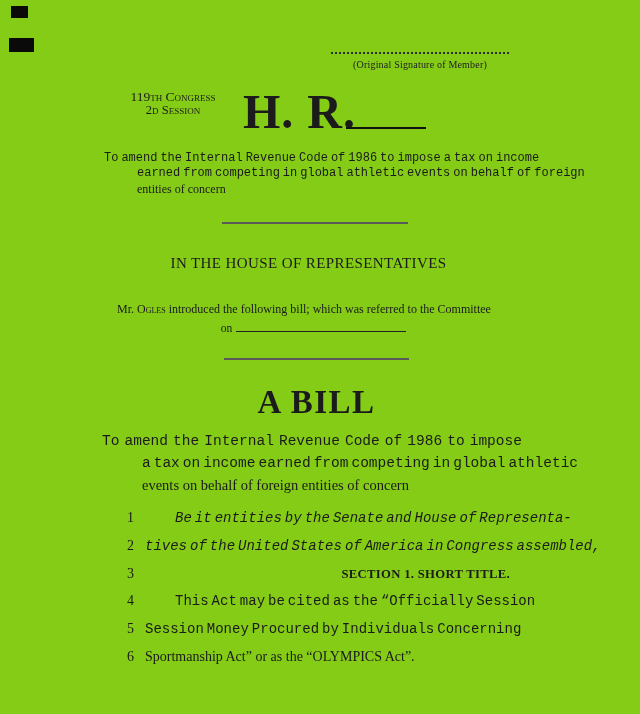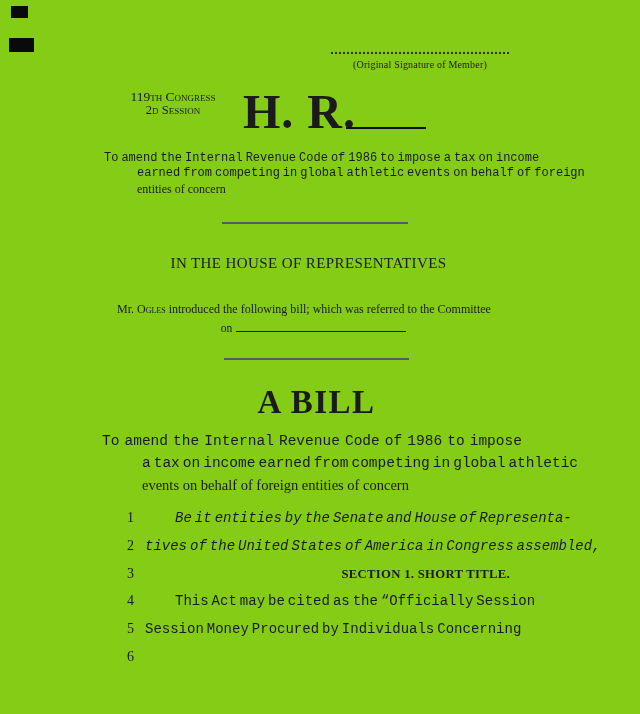--- a/index.html
+++ b/index.html
@@ -221,16 +221,17 @@
           <span>Session</span>
           <span>Money</span>
           <span>Procured</span>
           <span>by</span>
           <span>Individuals</span>
           <span>Concerning</span>
         </div>
     </div>
     <div class="bline">
       <span class="lnum">6</span>
+      <div class="ltext">Sportmanship Act” or as the “OLYMPICS Act”.</div>
     </div>
   </div>
 
 </div>
 
 </body></html>

